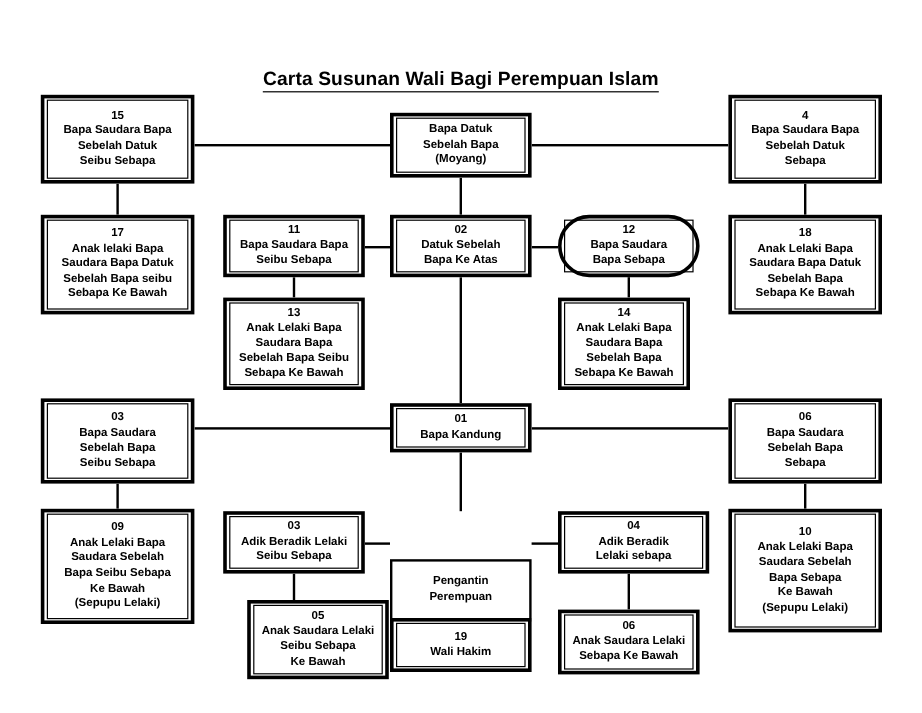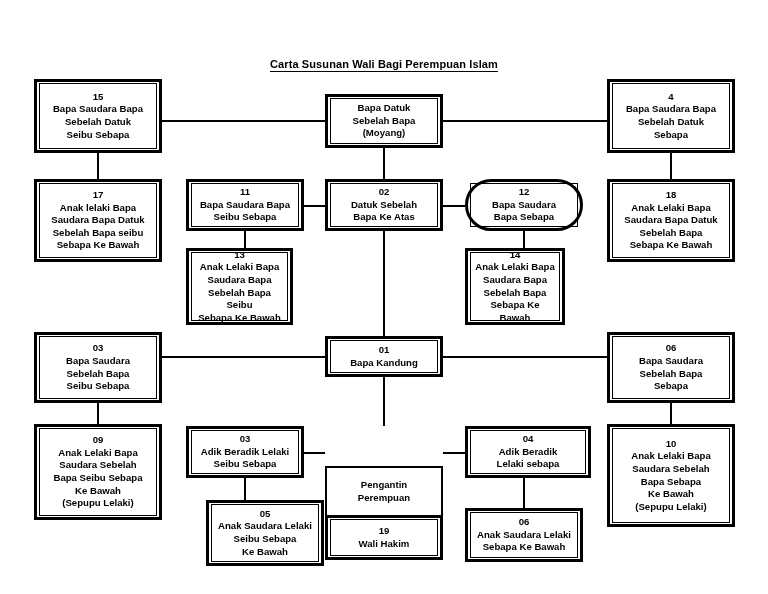--- a/index.html
+++ b/index.html
@@ -14,21 +14,21 @@
     height:594px;
     background:#ffffff;
     overflow:hidden;
   }
   
   #chart-title{
     position:absolute;
     left:0; top:58px;
     width:768px;
     text-align:center;
-    font-size:11px;
+    font-size:16px;
     font-weight:bold;
     color:#000;
     letter-spacing:.1px;
   }
   #chart-title span{
     border-bottom:1px solid #000;
     padding-bottom:1px;
   }
   
   .ln{position:absolute;background:#000;}
@@ -165,29 +165,29 @@
         </div>
       </div>
       <div class="box dbl" style="left: 607px; top: 179px; width: 128px; height: 83px;">
         <div class="inner">
           <div class="txt"><span class="num">18</span>Anak Lelaki Bapa
 Saudara Bapa Datuk
 Sebelah Bapa
 Sebapa Ke Bawah</div>
         </div>
       </div>
-      <div class="box dbl" style="left: 186px; top: 248px; width: 107px; height: 77px;">
+      <div class="box dbl" style="left: 186px; top: 248px; width: 118px; height: 77px;">
         <div class="inner">
           <div class="txt"><span class="num">13</span>Anak Lelaki Bapa
 Saudara Bapa
 Sebelah Bapa Seibu
 Sebapa Ke Bawah</div>
         </div>
       </div>
-      <div class="box dbl" style="left: 465px; top: 248px; width: 100px; height: 77px;">
+      <div class="box dbl" style="left: 465px; top: 248px; width: 110px; height: 77px;">
         <div class="inner">
           <div class="txt"><span class="num">14</span>Anak Lelaki Bapa
 Saudara Bapa
 Sebelah Bapa
 Sebapa Ke Bawah</div>
         </div>
       </div>
       <div class="box dbl" style="left: 34px; top: 332px; width: 128px; height: 71px;">
         <div class="inner">
           <div class="txt"><span class="num">03</span>Bapa Saudara

